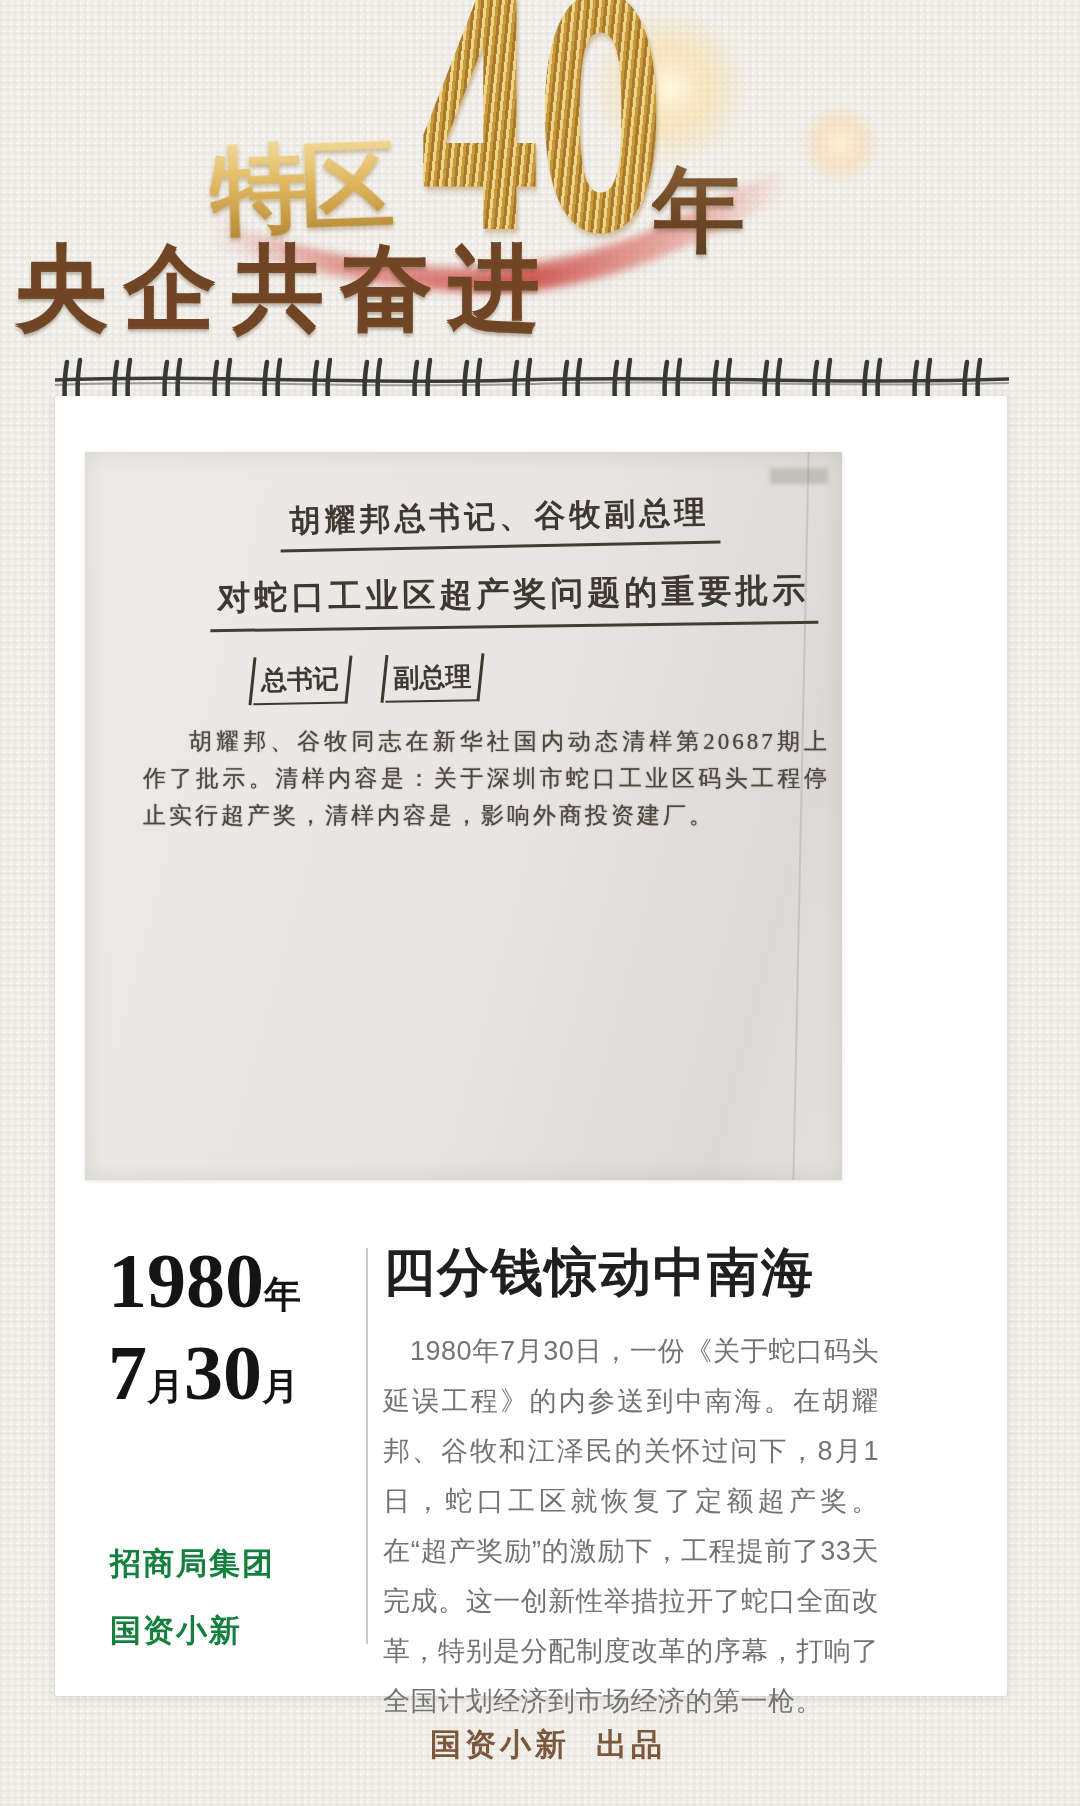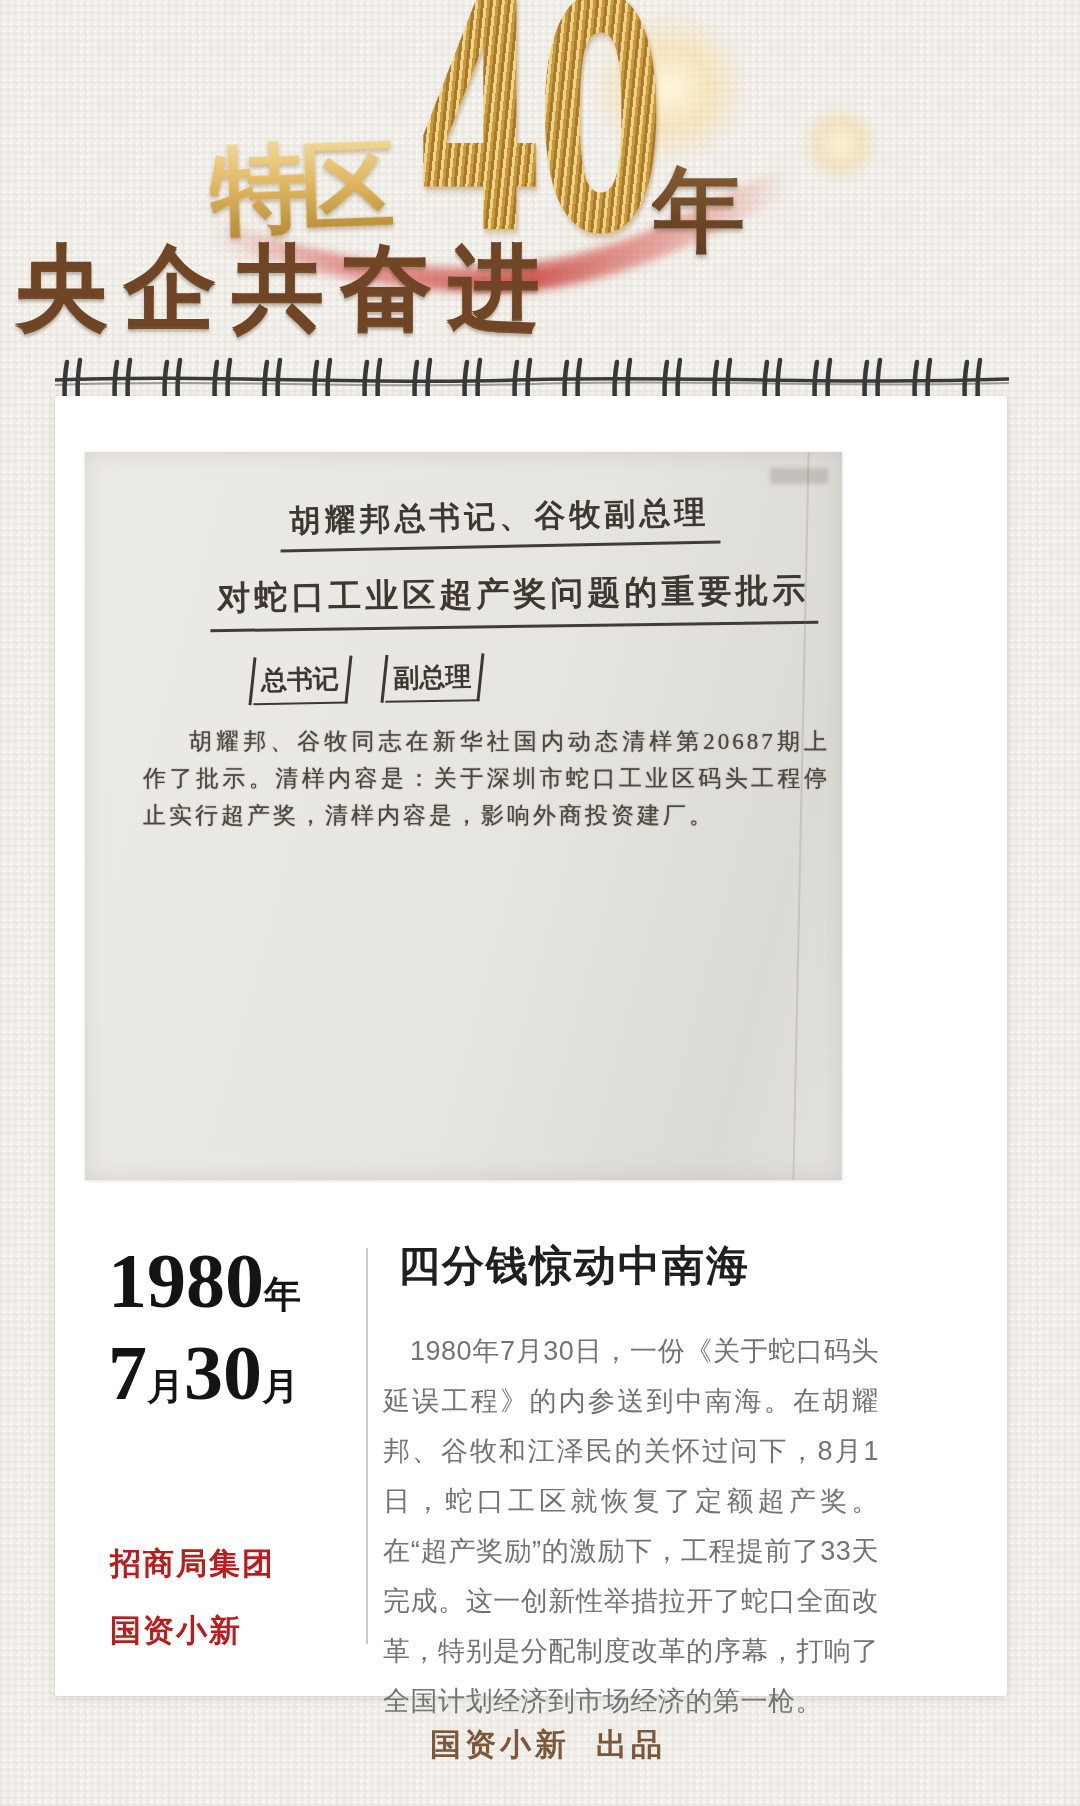--- a/index.html
+++ b/index.html
@@ -74,24 +74,24 @@
     font-family:"Liberation Serif","DejaVu Serif",serif;
     text-shadow:0 0 1.3px rgba(77,71,62,.85);}
   
   .dateblock{position:absolute;left:108px;top:1242px;color:#141414;
     font-family:"Liberation Serif","DejaVu Serif",serif;font-weight:700;}
   .dateline{line-height:1;white-space:nowrap;margin-bottom:14px;}
   .d-big{font-size:78px;}
   .d-small{font-size:37px;}
   .divider{position:absolute;left:366px;top:1248px;width:2px;height:396px;background:#cbcbcb;}
   .orgs{position:absolute;left:110px;top:1548px;font-family:"Liberation Serif","DejaVu Serif",serif;}
-  .orgs div{font-size:31px;font-weight:600;color:#b91c1c;letter-spacing:2px;line-height:1;margin-bottom:36px;}
+  .orgs div{font-size:31px;font-weight:600;color:#15803d;letter-spacing:2px;line-height:1;margin-bottom:36px;}
   
-  .story-title{position:absolute;left:383px;top:1238px;font-size:42px;font-weight:800;
-    letter-spacing:2px;color:#1f1f1f;font-family:"Liberation Serif","DejaVu Serif",serif;margin-left:15px;}
+  .story-title{position:absolute;left:383px;top:1238px;font-size:52px;font-weight:800;
+    letter-spacing:2px;color:#1f1f1f;font-family:"Liberation Serif","DejaVu Serif",serif;}
   .story-body{position:absolute;left:383px;top:1326px;width:496px;font-size:27px;line-height:50px;
     color:#737373;text-align:justify;text-indent:1em;letter-spacing:.5px;
     font-family:"Liberation Sans","DejaVu Sans",sans-serif;}
   
   .footer{position:absolute;left:0;top:1724px;width:100%;text-align:center;
     font-family:"Liberation Serif","DejaVu Serif",serif;font-size:31px;font-weight:700;
     color:#7b573c;letter-spacing:4px;margin-left:8px;}
   .footer .gap{display:inline-block;width:26px;}
 </style>
 </head>

